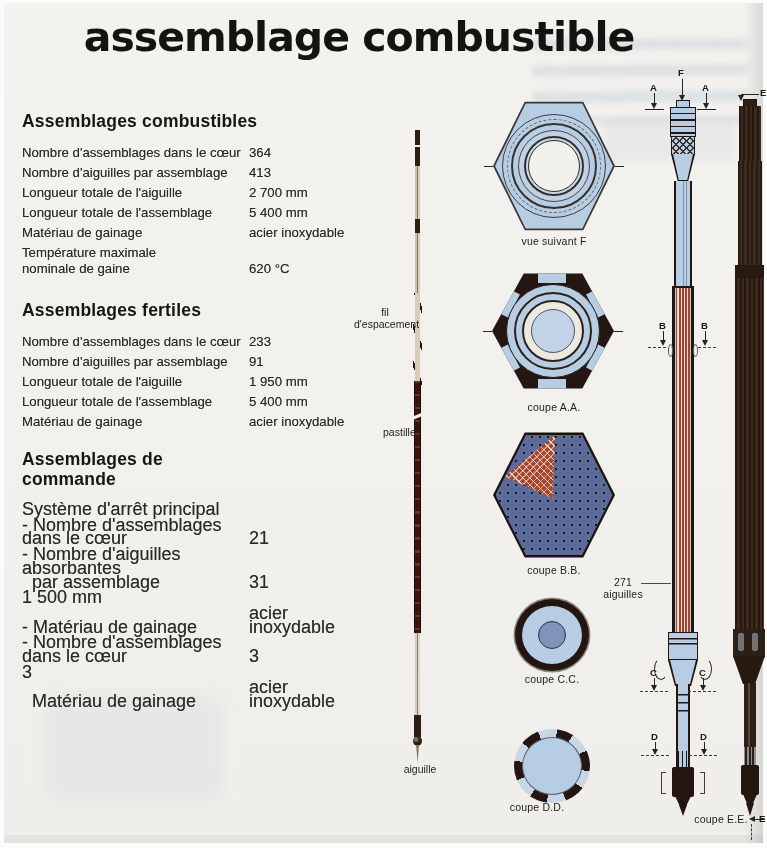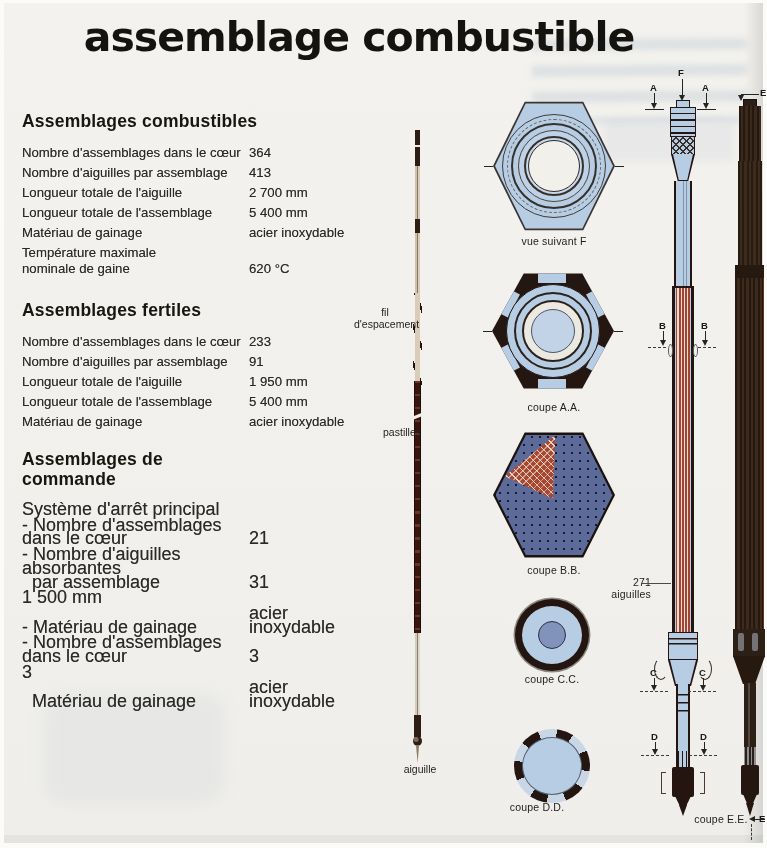--- a/index.html
+++ b/index.html
@@ -324,16 +324,16 @@
     <div class="vline" style="left:700px;top:739px;height:8px;"></div>
     <div class="ah-d" style="left:697px;top:746px;"></div>
     <div class="dashline" style="left:685px;top:752px;width:28px;"></div>
 
     <span class="mk" style="left:755px;top:810px;">E</span>
     <div class="ah-l" style="left:745px;top:813px;"></div>
     <div class="hline" style="left:751px;top:816px;width:10px;"></div>
     <div class="vdash" style="left:747px;top:821px;height:16px;"></div>
   </div>
 
-  <div class="cap" style="left:591px;top:573px;width:56px;text-align:right;">271 aiguilles</div>
+  <div class="cap" style="left:591px;top:573px;width:56px;text-align:center;">271 aiguilles</div>
   <div class="hline" style="left:637px;top:580px;width:30px;background:#4a4a46;"></div>
 
 </div>
 
 </body></html>

